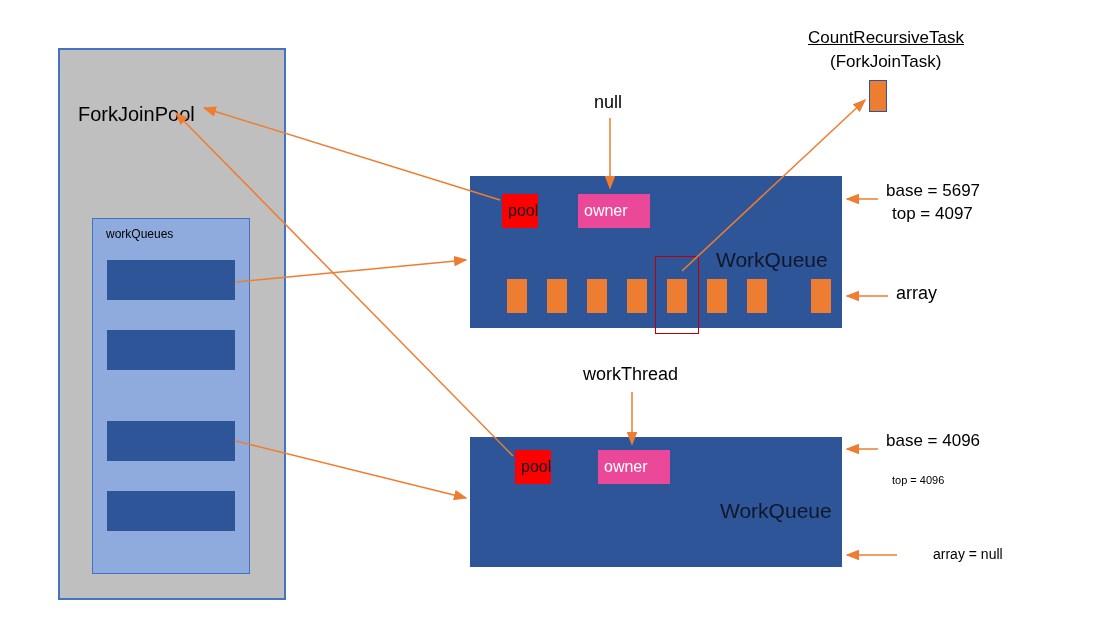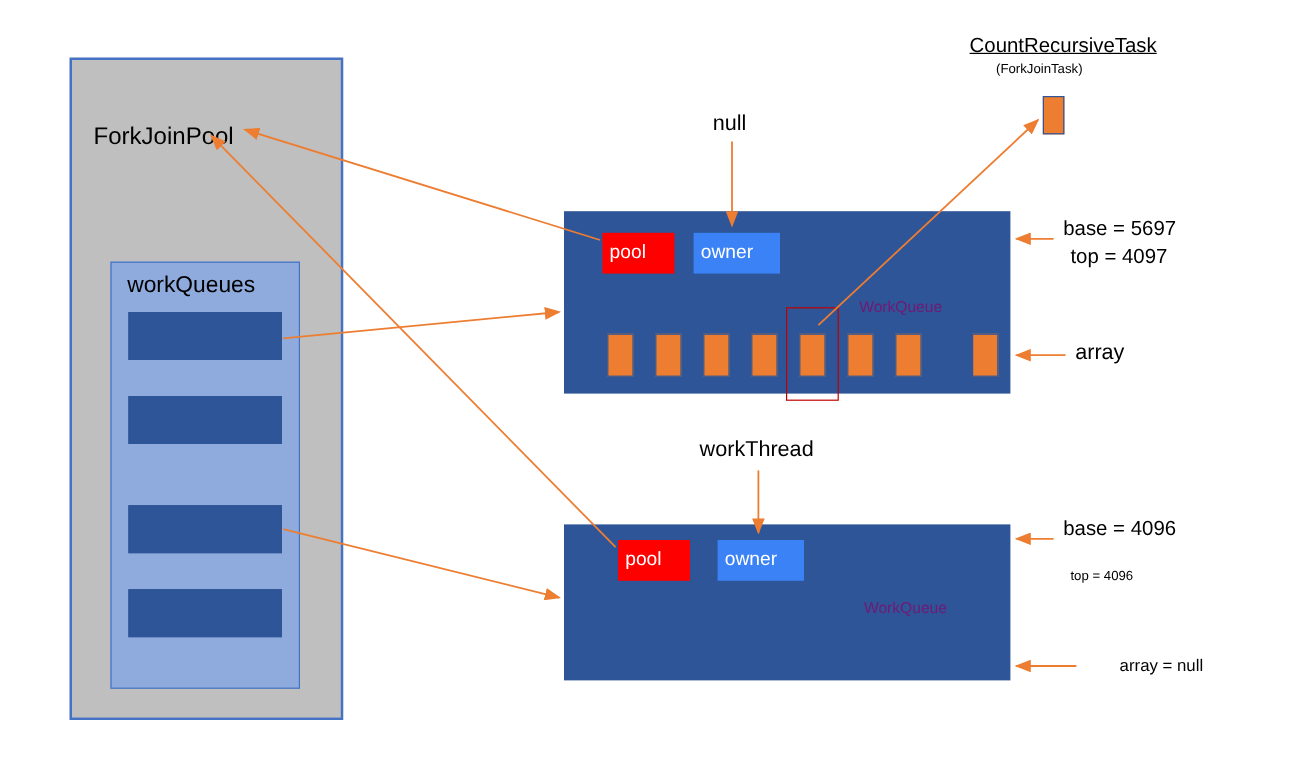--- a/index.html
+++ b/index.html
@@ -27,21 +27,21 @@
       margin-top: 23px;
     }
     .workqueues-container {
       left: 92px; top: 218px;
       width: 158px; height: 356px;
       background: #8faadc;
       border: 1px solid #4472c4;
     }
     .workqueues-label {
       left: 106px; top: 227px;
-      font-size: 19px;
+      font-size: 12px;
     }
     .wq-slot {
       width: 128px; height: 40px;
       background: #2e5597;
       border: 1px solid #2e5597;
     }
     .wq-slot1 { left: 107px; top: 260px; }
     .wq-slot2 { left: 107px; top: 330px; }
     .wq-slot3 { left: 107px; top: 421px; }
     .wq-slot4 { left: 107px; top: 491px; }
@@ -51,44 +51,44 @@
       left: 470px; top: 176px;
       width: 372px; height: 152px;
       background: #2e5597;
     }
     .workqueue2 {
       left: 470px; top: 437px;
       width: 372px; height: 130px;
       background: #2e5597;
     }
     .pool-box {
-      width: 60px; height: 34px;
+      width: 36px; height: 34px;
       background: #ff0000;
-      color: #ffffff;
+      color: #0f172a;
       font-size: 16px;
       display: flex;
       align-items: center;
       padding-left: 6px;
     }
     .pool1 { left: 502px; top: 194px; }
     .pool2 { left: 515px; top: 450px; }
     .owner-box {
       width: 72px; height: 34px;
-      background: #3b82f6;
+      background: #ec4899;
       color: #fff;
       font-size: 16px;
       display: flex;
       align-items: center;
       padding-left: 6px;
     }
     .owner1 { left: 578px; top: 194px; }
     .owner2 { left: 598px; top: 450px; }
     .wq-label {
-      color: #701a75;
-      font-size: 13px;
+      color: #0f172a;
+      font-size: 21px;
     }
     .wq-label1 { left: 716px; top: 248px; }
     .wq-label2 { left: 720px; top: 499px; }
     
     
     .array-slot {
       width: 22px; height: 36px;
       background: #ed7d31;
       border: 1px solid #2e5597;
     }
@@ -110,21 +110,21 @@
     }
     
     
     .task-box {
       left: 869px; top: 80px;
       width: 18px; height: 32px;
       background: #ed7d31;
       border: 1px solid #2e5597;
     }
     .task-label1 { left: 808px; top: 28px; font-size: 17px; text-decoration: underline; }
-    .task-label2 { left: 830px; top: 52px; font-size: 11px; }
+    .task-label2 { left: 830px; top: 52px; font-size: 17px; }
     
     
     .null-label { left: 594px; top: 92px; font-size: 18px; }
     .base1 { left: 886px; top: 181px; font-size: 17px; }
     .top1 { left: 892px; top: 204px; font-size: 17px; }
     .array-label { left: 896px; top: 283px; font-size: 18px; }
     .workthread-label { left: 583px; top: 364px; font-size: 18px; }
     .base2 { left: 886px; top: 431px; font-size: 17px; }
     .top2 { left: 892px; top: 474px; font-size: 11px; }
     .array-null-label { left: 905px; top: 546px; font-size: 14px; margin-left: 28px; }

